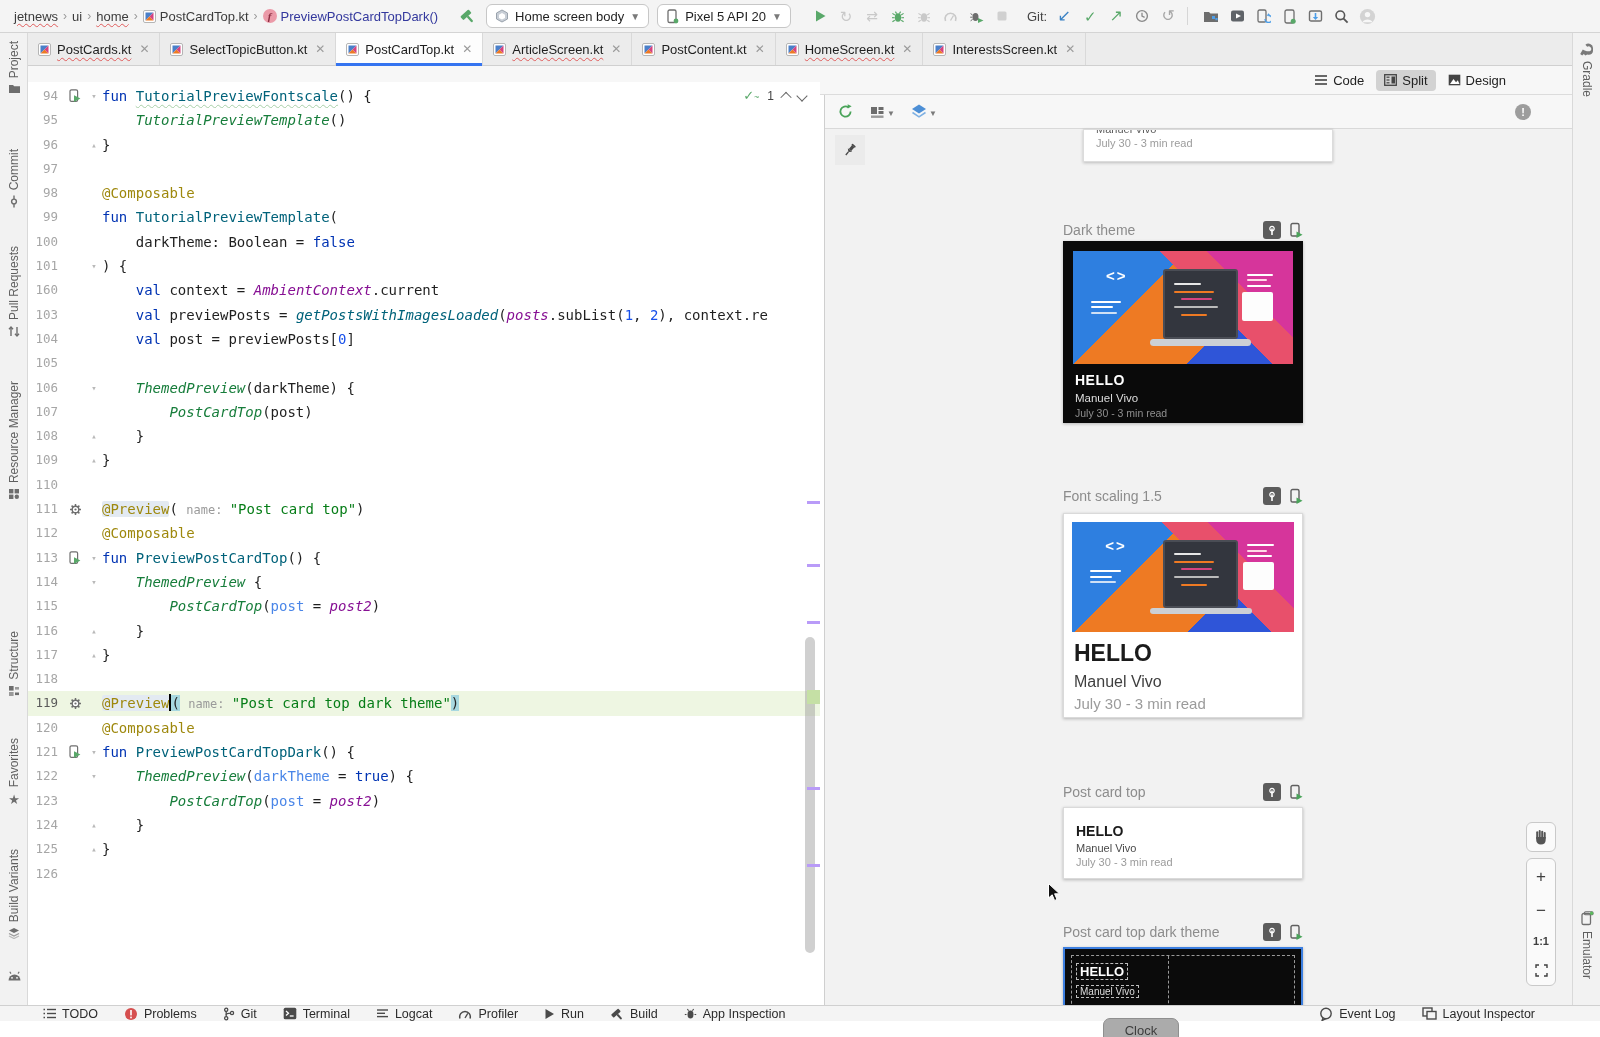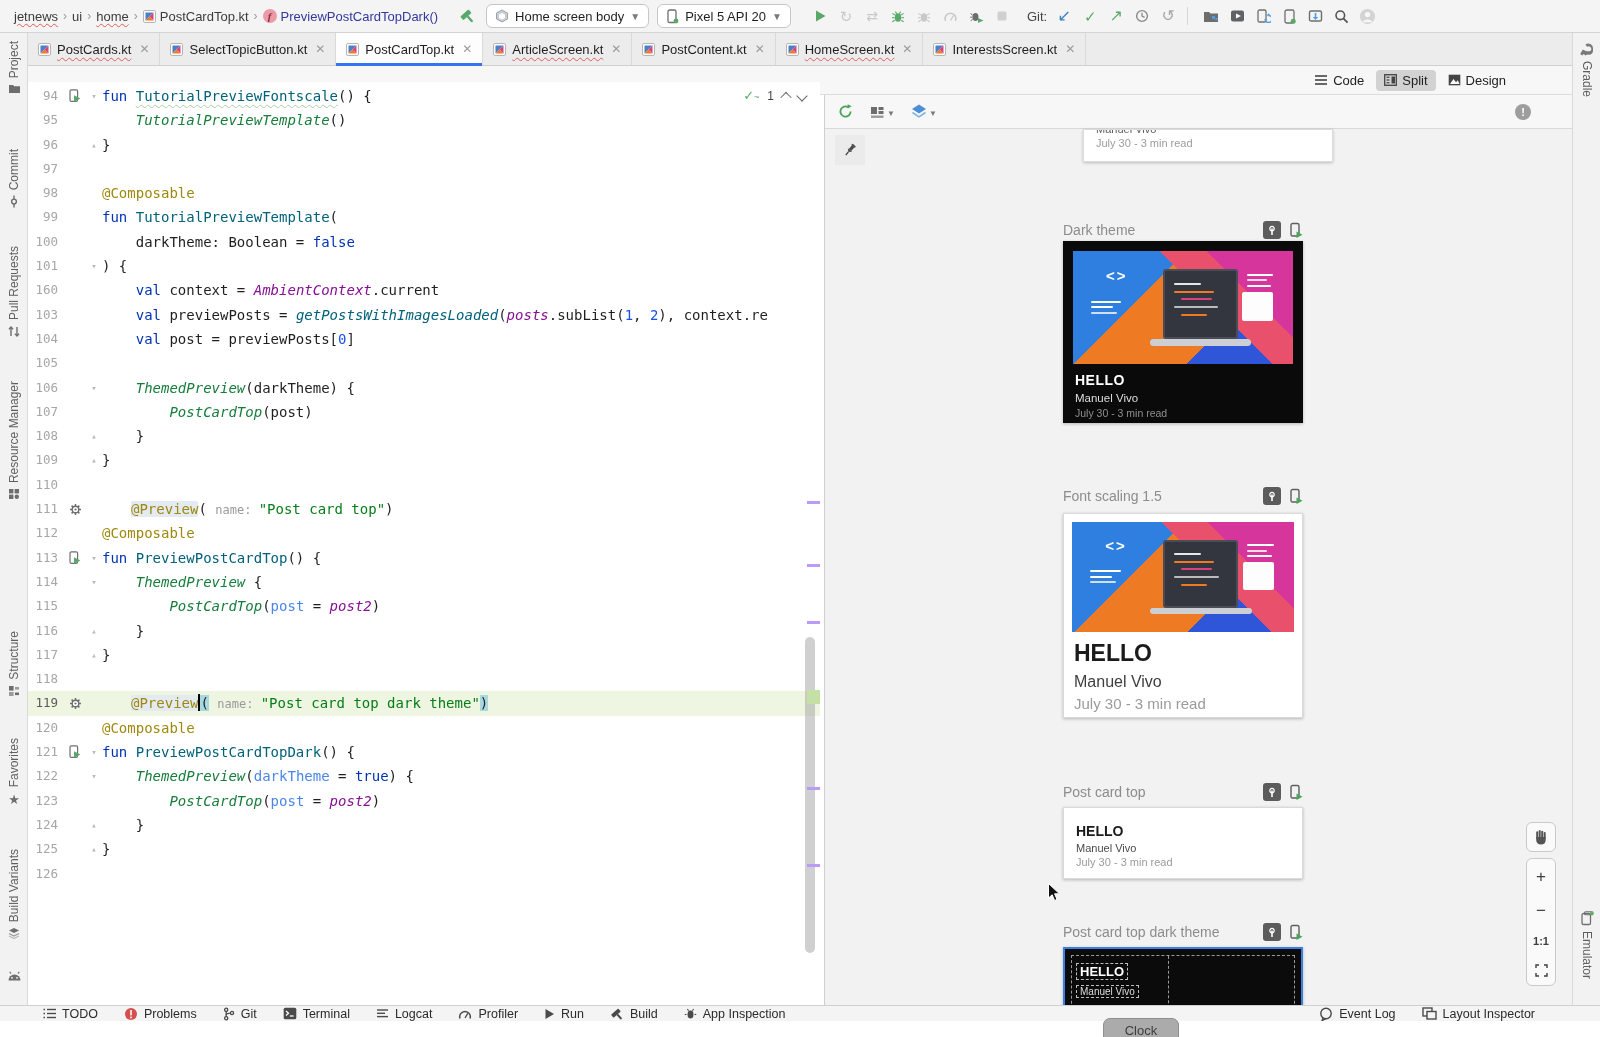--- a/index.html
+++ b/index.html
@@ -59,21 +59,21 @@
   .cl.cur { background:#eef6e2; }
   .ln { width:36px; flex:none; text-align:right; padding-right:6px; color:#a6a6a6; font-size:12.5px;
         font-family:"DejaVu Sans Mono",monospace; }
   .cl.cur .ln { color:#5a5a5a; }
   .gut { width:22px; flex:none; display:flex; align-items:center; justify-content:center; }
   .fold { width:16px; flex:none; display:flex; align-items:center; justify-content:center; color:#b9b9b9; font-size:9px; }
   .code { flex:1; overflow:hidden; }
   .kw{color:#0033b3} .fn{color:#00627a} .pl{color:#1f1f1f}
   .fnu{color:#00627a; text-decoration:underline wavy #a8cfa8 1px; text-underline-offset:3px;}
   .cm{color:#177d3b; font-style:italic} .ti{color:#00627a; font-style:italic} .pi{color:#871094; font-style:italic}
-  .ann{color:#9e880d} .anh{color:#9e880d; background:#e3eaf2; border-radius:2px;margin-left:29px;}
+  .ann{color:#9e880d} .anh{color:#9e880d; background:#e3eaf2; border-radius:2px;}
   .str{color:#067d17} .num{color:#1750eb} .na{color:#4a86e8}
   .hint{color:#9a9a9a; font-size:12px;}
   .ph{background:#a8d8e0;}
   .caretbar{display:inline-block; width:2px; height:17px; background:#000; vertical-align:-3px;}
   #inspect { right:14px; top:6px; display:flex; align-items:center; gap:8px; color:#444; font-size:12px; }
   .chv { width:8px; height:8px; border-right:1.6px solid #666; border-bottom:1.6px solid #666; }
   .chv.up { transform:rotate(-135deg) translate(-1px,-1px); }
   .chv.dn { transform:rotate(45deg); }
   #scrollthumb { right:5px; top:555px; width:10px; height:316px; background:rgba(150,150,150,.45); border-radius:5px; }
   .stripe { position:absolute; right:0; width:13px; height:3px; background:#b99bf8; }

